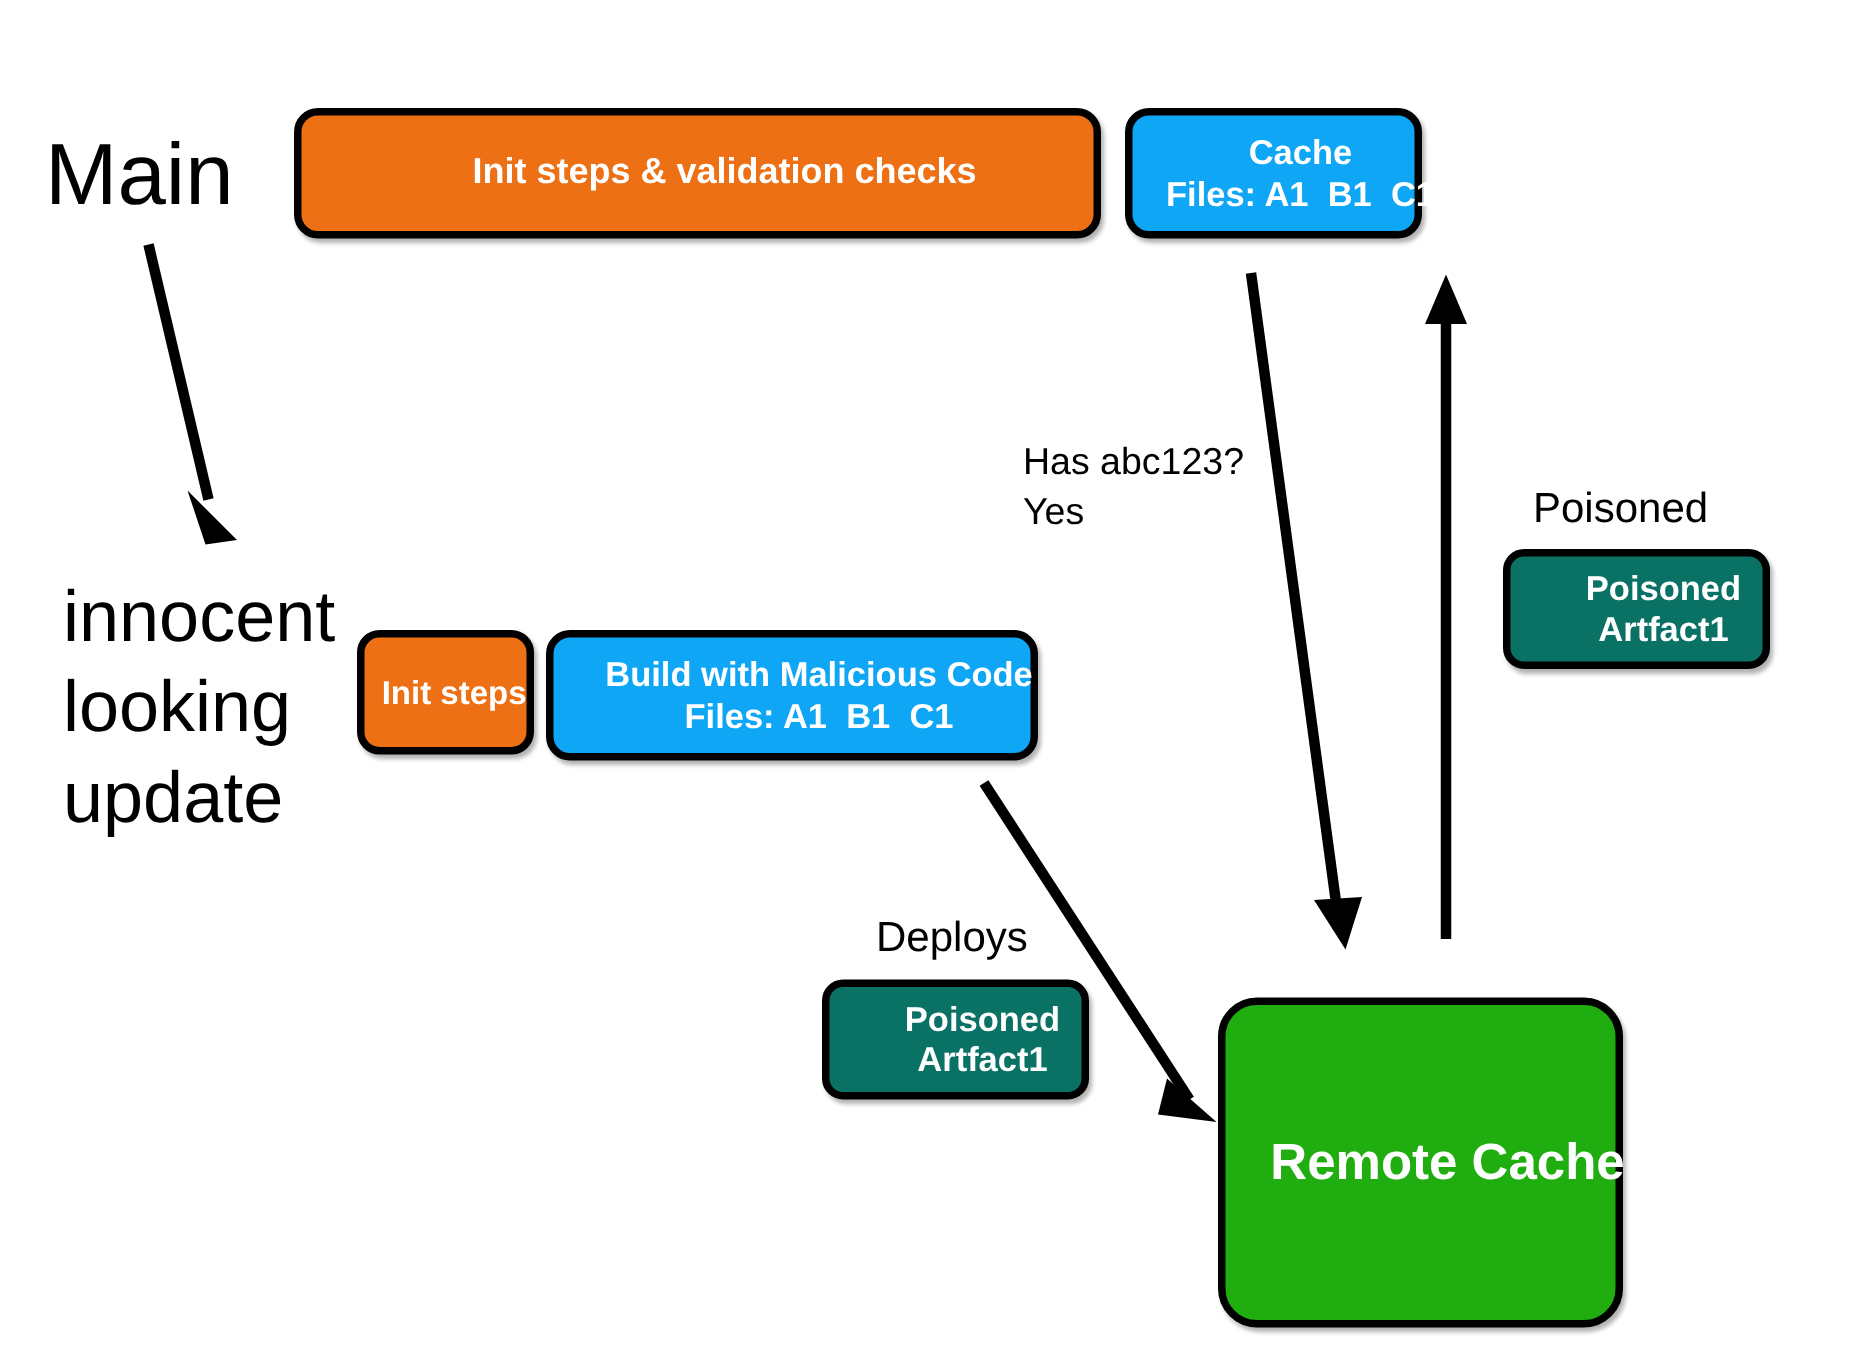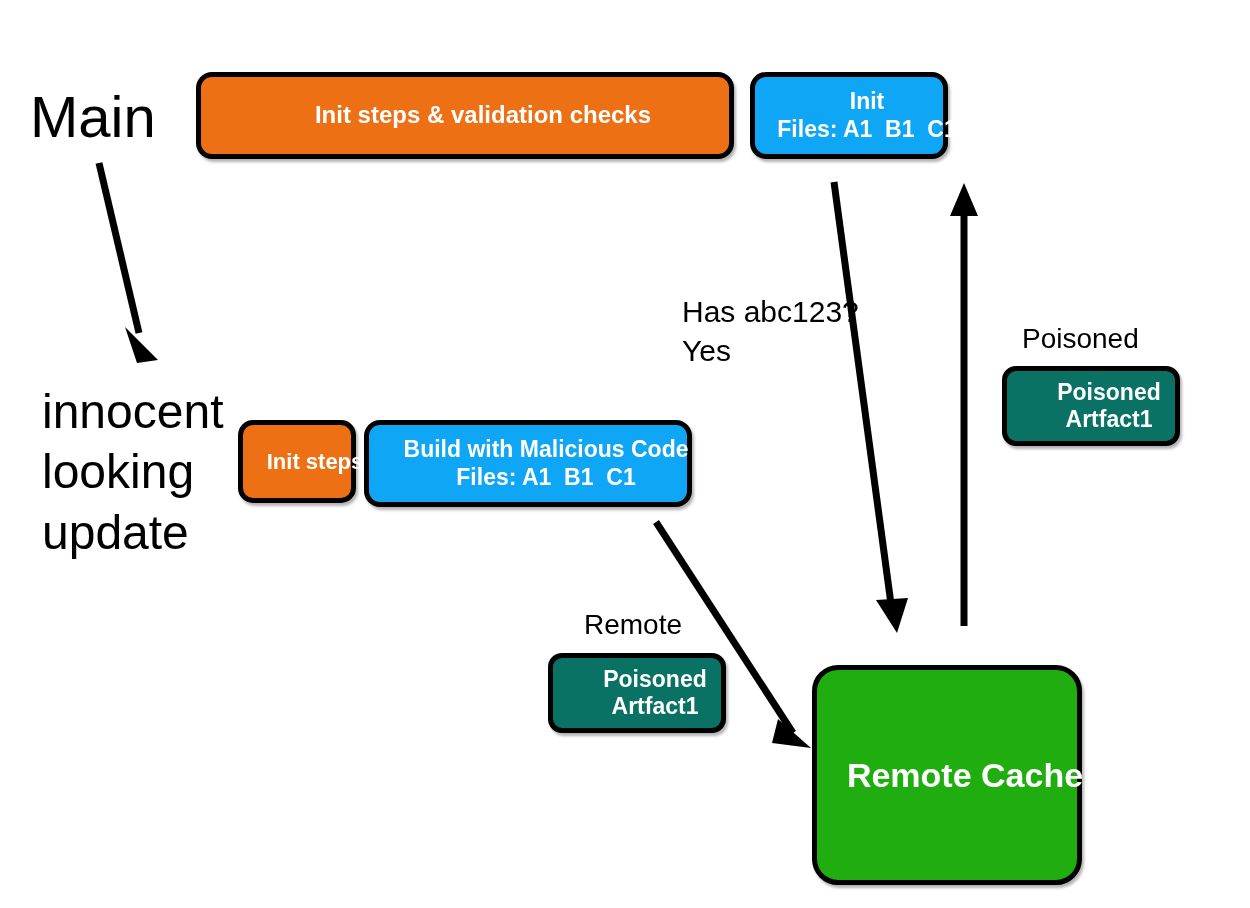--- a/index.html
+++ b/index.html
@@ -20,21 +20,21 @@
   .label {
     position: absolute;
     color: #000000;
     font-family: "Liberation Sans", sans-serif;
     font-weight: 400;
     line-height: 1.08;
     white-space: pre;
   }
   .label-main      { left: 30px;  top: 86px;  font-size: 58px; }
   .label-branch    { left: 42px;  top: 382px; font-size: 48px; line-height: 1.26; }
-  .label-hasabc    { left: 682px; top: 292px; font-size: 30px; line-height: 1.30; }
+  .label-hasabc    { left: 682px; top: 292px; font-size: 25px; line-height: 1.30; }
   .label-downloads { left: 1022px; top: 324px; font-size: 28px; }
   .label-uploads   { left: 584px; top: 610px; font-size: 28px; }
 
   
   .node {
     position: absolute;
     box-sizing: border-box;
     display: flex;
     flex-direction: column;
     align-items: center;
@@ -58,21 +58,21 @@
   .node-build-main {
     left: 750px; top: 72px; width: 198px; height: 87px;
     font-size: 23px;
   }
   .node-deploys {
     left: 982px; top: 72px; width: 194px; height: 87px;
     font-size: 23px;
   }
   .node-init-feature {
     left: 238px; top: 420px; width: 118px; height: 83px;
-    font-size: 22px; border-radius: 15px;
+    font-size: 22px; border-radius: 15px; align-items: flex-end;
   }
   .node-build-feature {
     left: 364px; top: 420px; width: 328px; height: 87px;
     font-size: 23px;
   }
   .node-artifact-upload {
     left: 548px; top: 653px; width: 178px; height: 80px;
     font-size: 23px; border-radius: 14px;
   }
   .node-artifact-download {
@@ -125,28 +125,28 @@
 
   <div class="label label-branch">innocent
 looking
 update</div>
 
   <div class="label label-hasabc">Has abc123?
 Yes</div>
 
   <div class="label label-downloads">Poisoned</div>
 
-  <div class="label label-uploads">Remote</div>
+  <div class="label label-uploads">Deploys</div>
 
   <div class="node node-init-main" style="background:#ED7014">
     <span>Init steps &amp; validation checks</span>
   </div>
 
   <div class="node node-build-main" style="background:#0FA6F5">
-    <span>Init</span>
+    <span>Cache</span>
     <span>Files: A1  B1  C1</span>
   </div>
 
 
   <div class="node node-init-feature" style="background:#ED7014">
     <span>Init steps</span>
   </div>
 
   <div class="node node-build-feature" style="background:#0FA6F5">
     <span>Build with Malicious Code</span>

